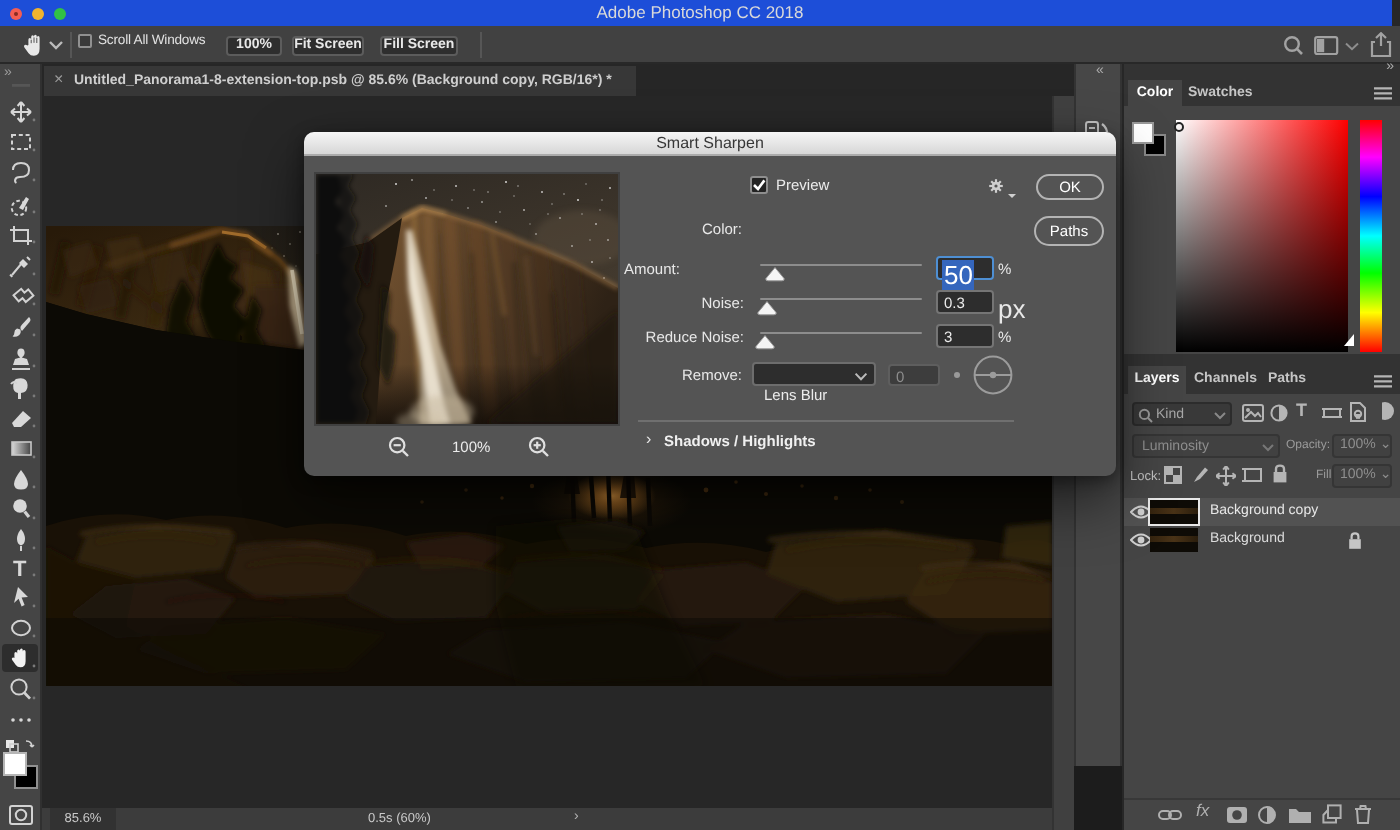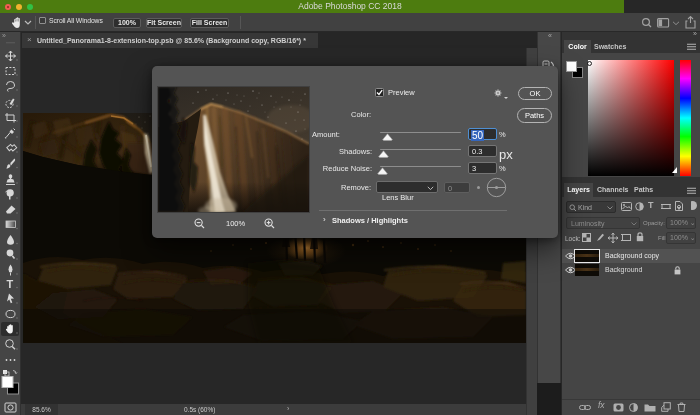--- a/index.html
+++ b/index.html
@@ -1,21 +1,21 @@
 <!DOCTYPE html>
 <html><head><meta charset="utf-8">
 <style>
 *{margin:0;padding:0;box-sizing:border-box}
 html,body{width:700px;height:415px;background:#272727;font-family:"Liberation Sans",sans-serif;overflow:hidden;position:relative}
 .abs{position:absolute}
 </style>
 </head>
 <body>
 
-<div class="abs" style="left:0;top:0;width:624px;height:13px;background:#4d7c0f">
+<div class="abs" style="left:0;top:0;width:696px;height:13px;background:#1d4ed8">
   <div class="abs" style="left:5px;top:4px;width:6px;height:6px;border-radius:50%;background:#f35d52"></div>
   <div class="abs" style="left:7px;top:6px;width:2px;height:2px;border-radius:50%;background:#8a2b22"></div>
   <div class="abs" style="left:16px;top:4px;width:6px;height:6px;border-radius:50%;background:#f0b32e"></div>
   <div class="abs" style="left:27px;top:4px;width:6px;height:6px;border-radius:50%;background:#31c146"></div>
   <div class="abs" style="left:0;top:1px;width:700px;text-align:center;font-size:8.5px;color:#d9d9d9">Adobe Photoshop CC 2018</div>
 </div>
 
 <div class="abs" style="left:0;top:13px;width:700px;height:19px;background:#414141;border-bottom:1px solid #282828">
   <svg class="abs" style="left:11px;top:4px" width="12" height="12" viewBox="0 0 12 12">
     <path d="M3.2 5.5 L3.2 2.9 Q3.2 2 3.9 2 Q4.6 2 4.6 2.9 L4.6 1.5 Q4.6 0.65 5.3 0.65 Q6 0.65 6 1.5 L6 1.1 Q6 0.35 6.7 0.35 Q7.4 0.35 7.4 1.2 L7.4 1.7 Q7.5 0.95 8.1 0.95 Q8.8 0.95 8.8 1.85 L8.8 7.4 Q8.8 10.9 5.9 10.9 Q4.2 10.9 3.3 9.6 L1.2 6.7 Q0.65 5.9 1.35 5.45 Q2 5.1 2.7 5.8 Z" fill="#e8e8e8"></path>
@@ -499,20 +499,23 @@
       <svg class="abs" style="left:115px;top:1px" width="9" height="10" viewBox="0 0 9 10">
           <path d="M1.5 3 L2 9.5 L7 9.5 L7.5 3" fill="none" stroke="#b0b0b0"></path>
           <line x1="0.5" y1="2.5" x2="8.5" y2="2.5" stroke="#b0b0b0"></line>
           <path d="M3 2.5 L3.3 1 L5.7 1 L6 2.5" fill="none" stroke="#b0b0b0"></path>
         </svg>
     </div>
   </div>
 </div>
 
 <div class="abs" id="dialog" style="left:152px;top:66px;width:406px;height:172px;background:#545454;border-radius:5px;box-shadow:0 12px 28px rgba(0,0,0,0.55),0 2px 8px rgba(0,0,0,0.4)">
+  <div class="abs" style="left:0;top:0;width:406px;height:12px;background:linear-gradient(#f6f6f6,#d7d7d7);border-radius:5px 5px 0 0;border-bottom:1px solid #ababab">
+    <div style="width:100%;text-align:center;font-size:8px;color:#373737;line-height:12px">Smart Sharpen</div>
+  </div>
 
   <svg class="abs" style="left:6px;top:21px;outline:1px solid #404040" width="151" height="125" viewBox="0 0 151 125">
     <defs>
       <linearGradient id="sky" x1="0" y1="0" x2="0.35" y2="1">
           <stop offset="0" stop-color="#2e2923"></stop>
           <stop offset="1" stop-color="#4c4133"></stop>
         </linearGradient>
       <linearGradient id="wall" x1="0" y1="0" x2="1" y2="0.3">
           <stop offset="0" stop-color="#85603a"></stop>
           <stop offset="0.3" stop-color="#6d4e2e"></stop>
@@ -652,25 +655,25 @@
   <div class="abs" style="left:365px;top:42px;width:35px;height:15px;border:1px solid #b4b4b4;border-radius:8px;color:#fff;font-size:7.5px;text-align:center;line-height:14px">Paths</div>
 
   <div class="abs" style="left:160px;top:44px;width:59px;text-align:right;font-size:7.5px;color:#e8e8e8">Color:</div>
 
   <div class="abs" style="left:160px;top:64px;width:60px;text-align:left;font-size:7.5px;color:#e8e8e8">Amount:</div>
   <div class="abs" style="left:228px;top:65.5px;width:81px;height:1.6px;background:#8d8d8d;border-radius:1px"></div>
   <svg class="abs" style="left:230px;top:66.5px" width="11" height="8" viewBox="0 0 11 8">
       <path d="M5.5 0.8 L10 6.2 Q10.4 7.4 9 7.4 L2 7.4 Q0.6 7.4 1 6.2 Z" fill="#f5f5f5" stroke="#9a9a9a" stroke-width="0.5"></path>
     </svg>
   <div class="abs" style="left:316px;top:62px;width:29px;height:12px;background:#2d2d2d;border:1.5px solid #4e8fd3;border-radius:2px">
-    <span class="abs" style="left:2px;top:0.5px;font-size:10px;color:#fff;background:#3566bd;padding:0 1px">50</span>
+    <span class="abs" style="left:2px;top:0.5px;font-size:13px;color:#fff;background:#3566bd;padding:0 1px">50</span>
   </div>
   <div class="abs" style="left:347px;top:64px;font-size:7.5px;color:#e8e8e8">%</div>
 
-  <div class="abs" style="left:160px;top:81px;width:60px;text-align:right;font-size:7.5px;color:#e8e8e8">Shadows:</div>
+  <div class="abs" style="left:160px;top:81px;width:60px;text-align:right;font-size:7.5px;color:#e8e8e8">Noise:</div>
   <div class="abs" style="left:228px;top:82.5px;width:81px;height:1.6px;background:#8d8d8d;border-radius:1px"></div>
   <svg class="abs" style="left:226px;top:83.5px" width="11" height="8" viewBox="0 0 11 8">
       <path d="M5.5 0.8 L10 6.2 Q10.4 7.4 9 7.4 L2 7.4 Q0.6 7.4 1 6.2 Z" fill="#f5f5f5" stroke="#9a9a9a" stroke-width="0.5"></path>
     </svg>
   <div class="abs" style="left:316px;top:79px;width:29px;height:12px;background:#2d2d2d;border:1px solid #757575;border-radius:2px">
     <span class="abs" style="left:3px;top:1px;font-size:7.5px;color:#ececec">0.3</span>
   </div>
   <div class="abs" style="left:347px;top:81px;font-size:13px;color:#e8e8e8">px</div>
 
   <div class="abs" style="left:148px;top:98px;width:72px;text-align:right;font-size:7.5px;color:#e8e8e8">Reduce Noise:</div>

